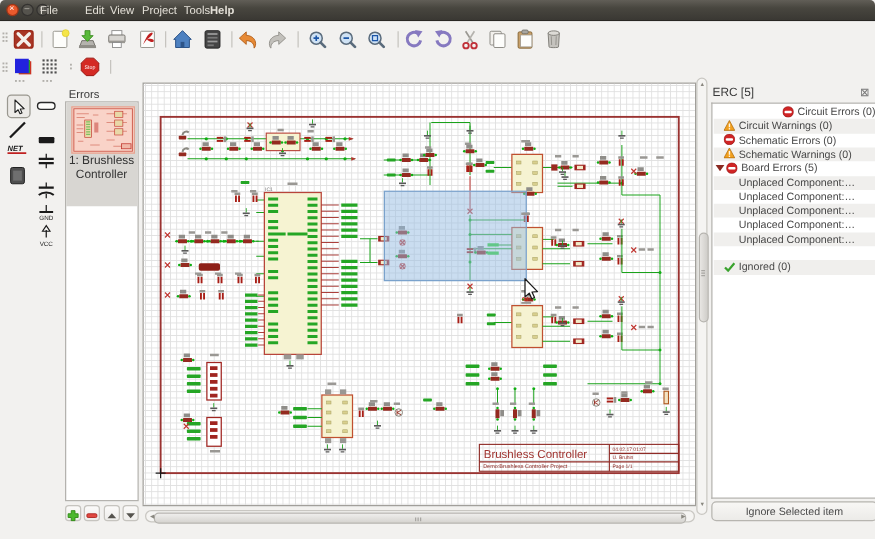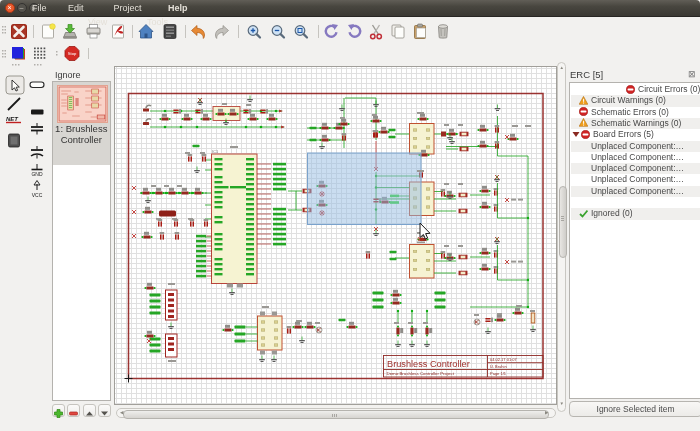--- a/index.html
+++ b/index.html
@@ -48,23 +48,23 @@
 </head>
 <body>
 
 <div id="titlebar">
   <div class="winbtn" style="left:4.5px;background:#ea5a2d;border:1px solid #9e3517;color:#fff;font-size:7px;text-align:center;line-height:8px;">×</div>
   <div class="winbtn" style="left:16.5px;background:#55534d;border:1px solid #343230;color:#c8c4bc;font-size:7px;text-align:center;line-height:7px;">–</div>
   <div class="winbtn" style="left:28.5px;background:#55534d;border:1px solid #343230;color:#c8c4bc;font-size:5px;text-align:center;line-height:8px;">□</div>
   <div id="menu">
     <span style="left:32px;">File</span>
       <span style="left:68px;">Edit</span>
-    <span style="left:88px;margin-top:14px;">View</span>
+    <span style="left:88px;">View</span>
       <span style="left:113.5px;">Project</span>
-    <span style="left:147px;margin-top:14px;">Tools</span>
+    <span style="left:147px;">Tools</span>
       <span style="left:168px;font-weight:bold;">Help</span>
   </div>
 </div>
 
 <svg class="abs" style="left:0;top:17px;" width="470" height="46" viewBox="0 0 470 46">
 
   <g fill="#b2b0ab">
     <rect x="2" y="9" width="1.5" height="1.5"></rect>
       <rect x="4.5" y="9" width="1.5" height="1.5"></rect>
     <rect x="2" y="12" width="1.5" height="1.5"></rect>
@@ -267,21 +267,21 @@
     <text x="0" y="8" font-size="5" fill="#1a1a1a" text-anchor="middle" font-family="Liberation Sans,sans-serif">GND</text>
   </g>
 
   <g transform="translate(37,124)">
     <line x1="0" y1="-2" x2="0" y2="4" stroke="#1a1a1a" stroke-width="1"></line>
     <path d="M0,-5.5 L-3,-1 L3,-1 Z" fill="none" stroke="#1a1a1a" stroke-width="0.9"></path>
     <text x="0" y="10.5" font-size="5" fill="#1a1a1a" text-anchor="middle" font-family="Liberation Sans,sans-serif">VCC</text>
   </g>
 </svg>
 
-<div id="pagesLabel">Ignore</div>
+<div id="pagesLabel">Errors</div>
 <div id="pagesList">
   <div id="pageSel">
     <div id="pageThumb"><svg width="49" height="36" viewBox="0 0 45 36" preserveAspectRatio="none">
     <g stroke="#cc5a4a" stroke-width="0.45" fill="none">
       <rect x="1" y="1" width="43" height="34" stroke-width="0.7"></rect>
       <line x1="3" y1="5" x2="12" y2="5"></line>
             <line x1="3" y1="8" x2="9" y2="8"></line>
       <line x1="15" y1="6" x2="19" y2="6"></line>
             <line x1="25" y1="5" x2="31" y2="5"></line>
       <line x1="34" y1="5" x2="40" y2="5"></line>

